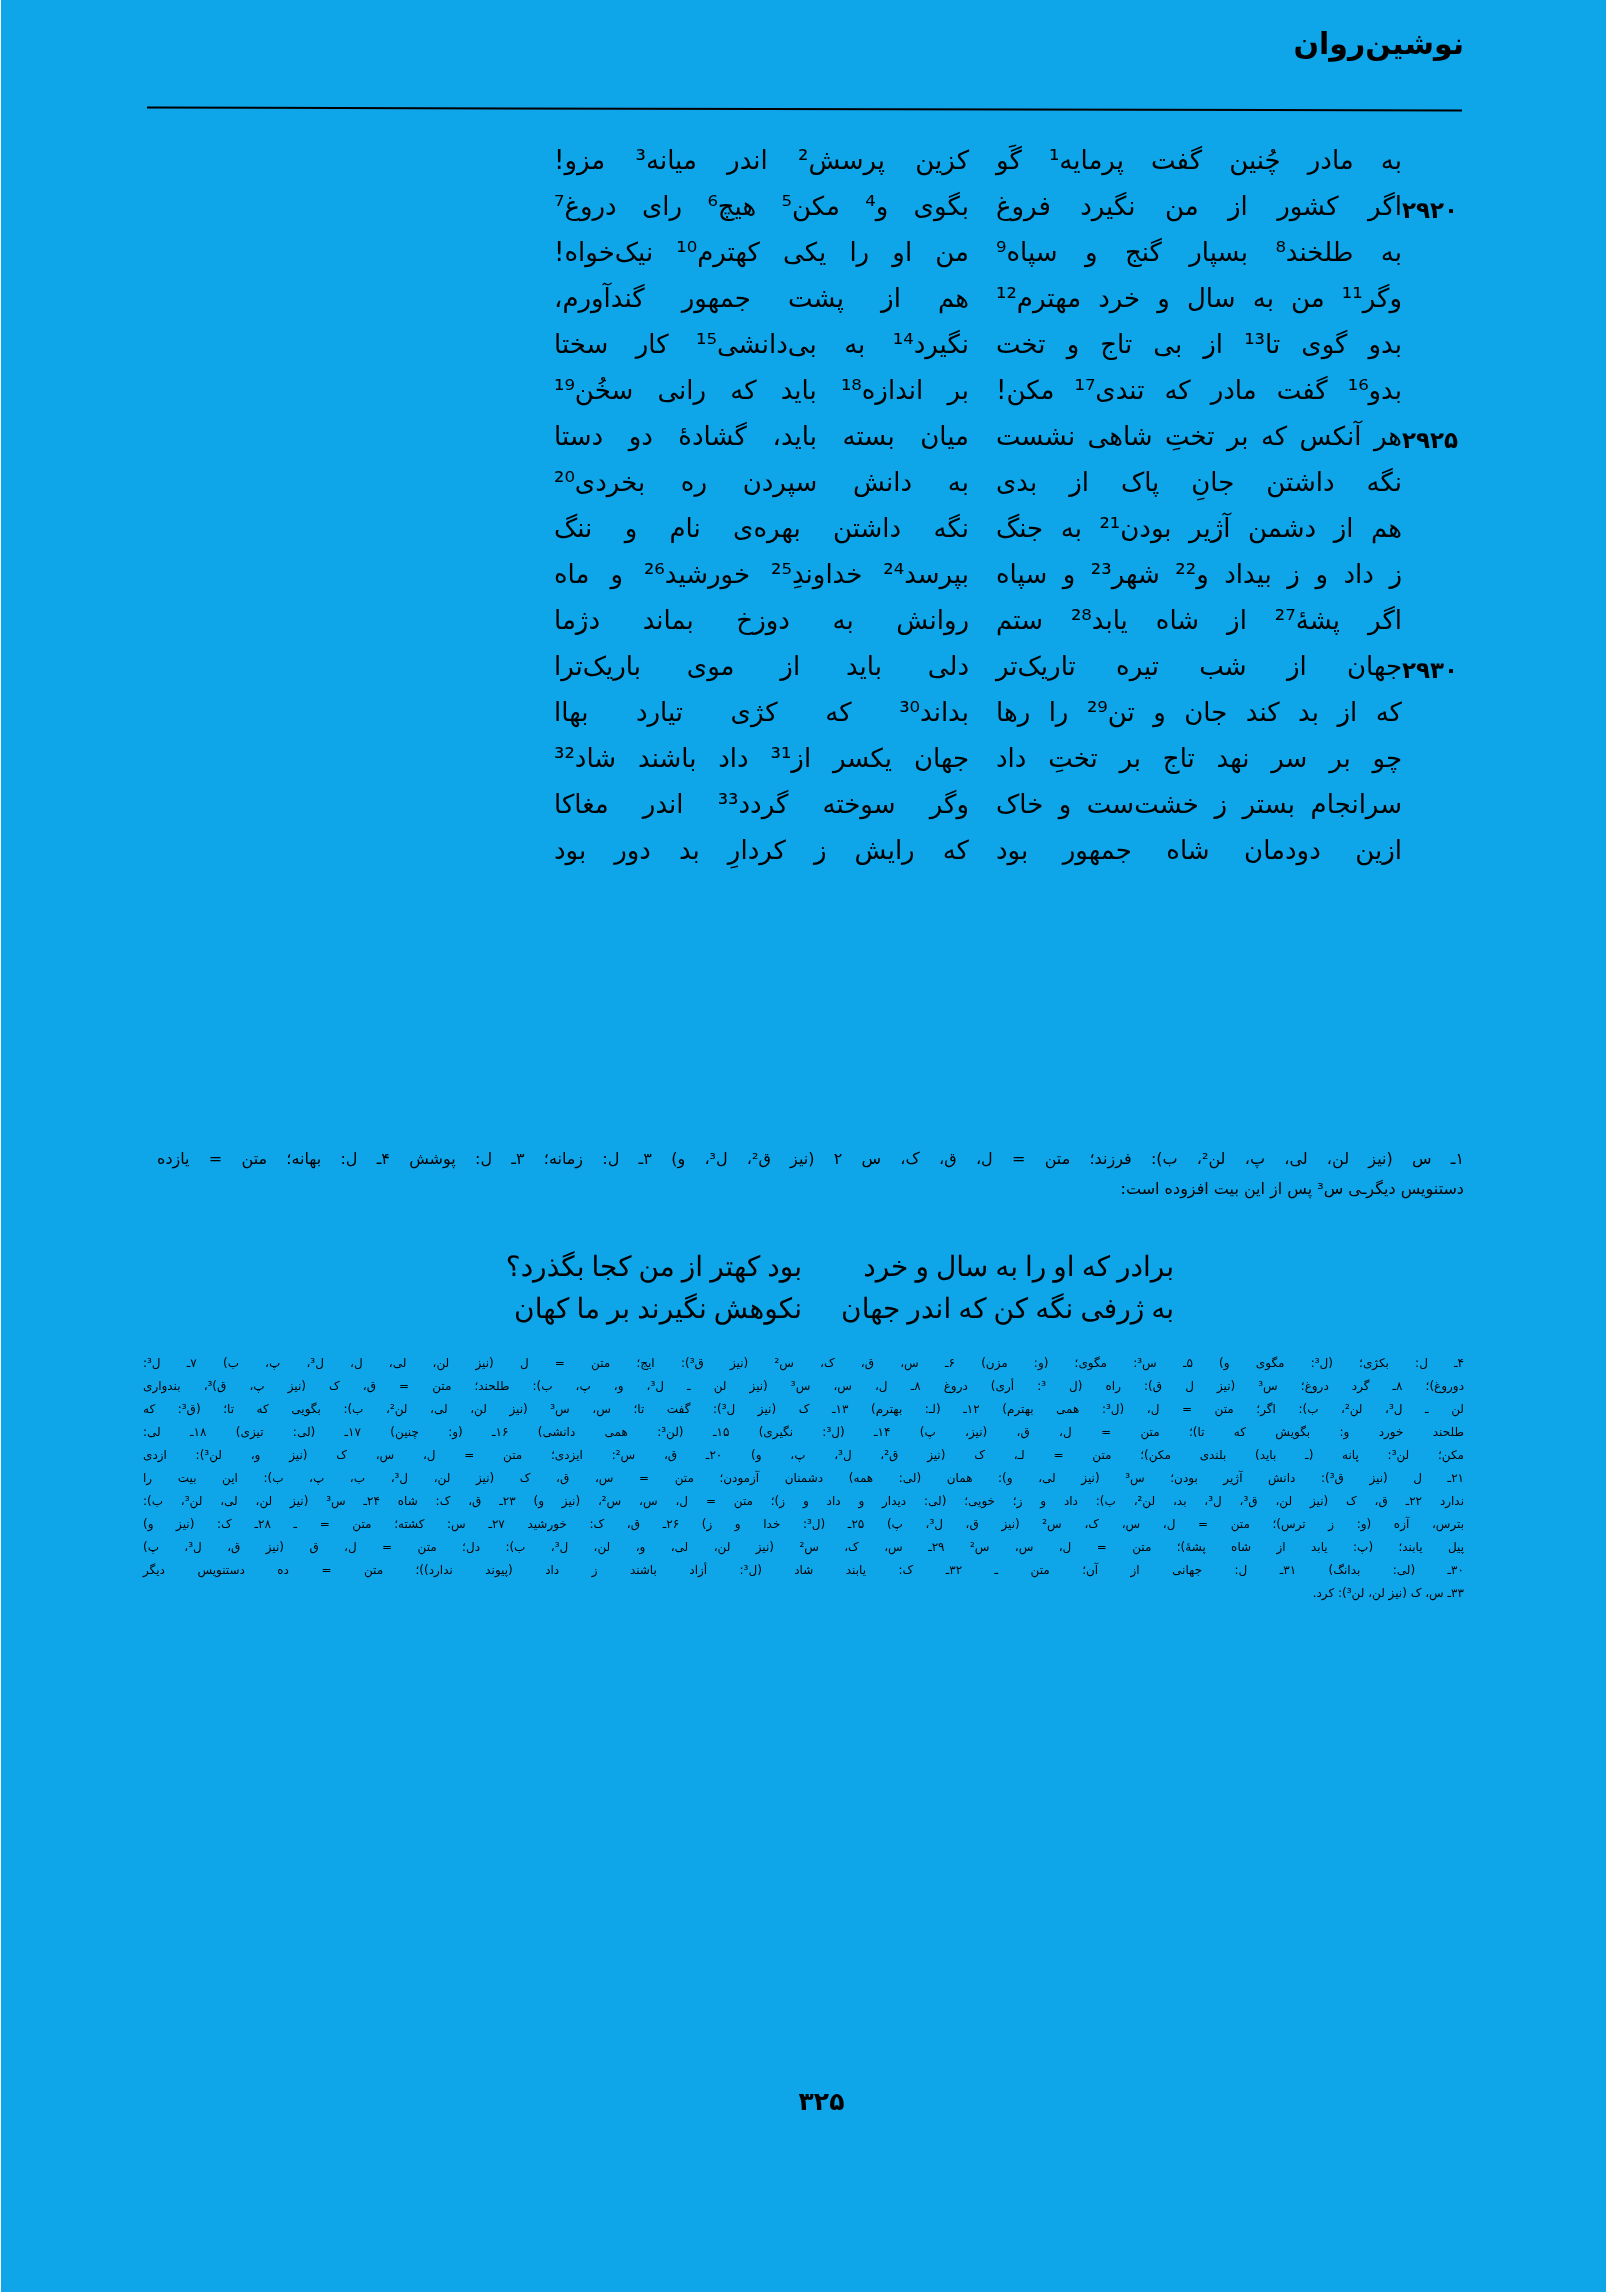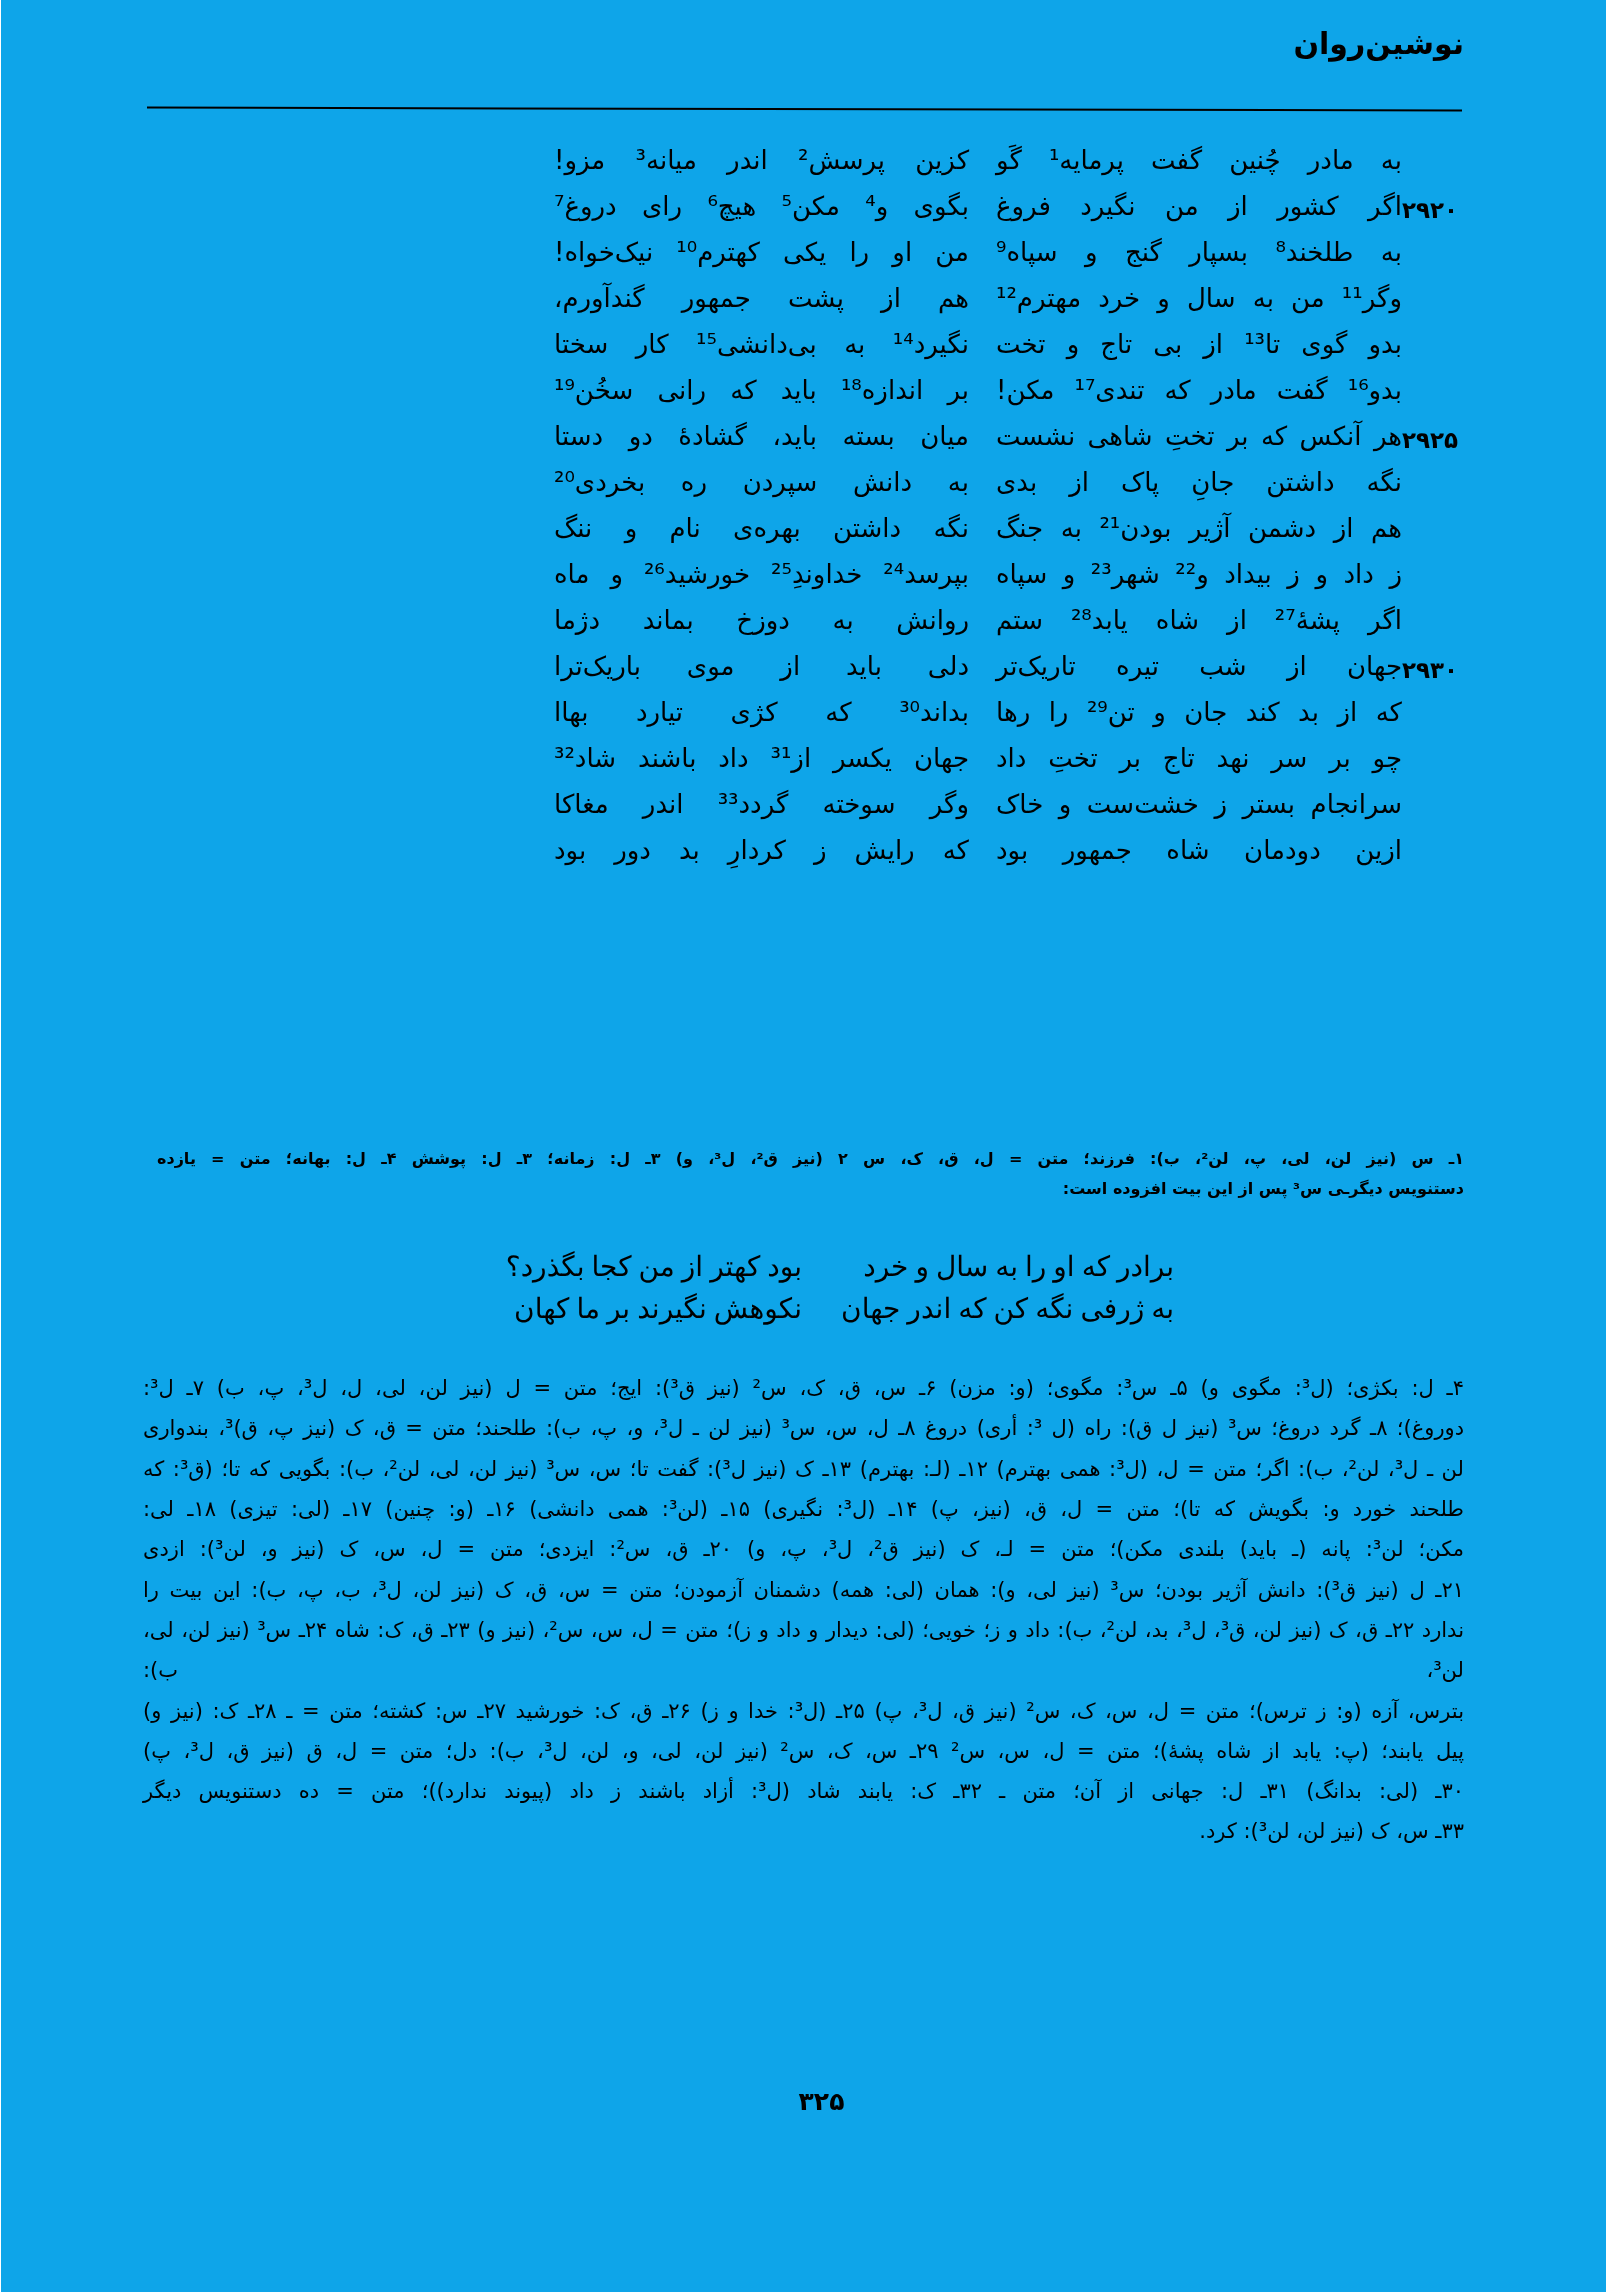--- a/index.html
+++ b/index.html
@@ -87,21 +87,20 @@
   
   .apparatus{
     position:absolute;
     top:1144px;
     right:143px;
     left:157px;
     direction:rtl;
     font-size:16px;
     line-height:1.86;
     text-align:justify;
-    font-weight:bold;
   }
   .app-line{
     display:block;
     white-space:normal;
   }
   .app-line.justify{
     text-align:justify;
     text-align-last:justify;
   }
   .app-line.last{
@@ -131,24 +130,23 @@
   }
   .inset-hemi.a{width:372px;margin-right:290px;}
   .inset-hemi.b{width:348px;}
 
   .apparatus2{
     position:absolute;
     top:1352px;
     right:143px;
     left:143px;
     direction:rtl;
-    font-size:21px;
+    font-size:12px;
     line-height:1.92;
     text-align:justify;
-    margin-top:16px;
   }
 
   .folio{
     position:absolute;
     bottom:176px;
     left:0;right:0;
     text-align:center;
     font-size:25px;
     font-weight:bold;
     letter-spacing:1px;

